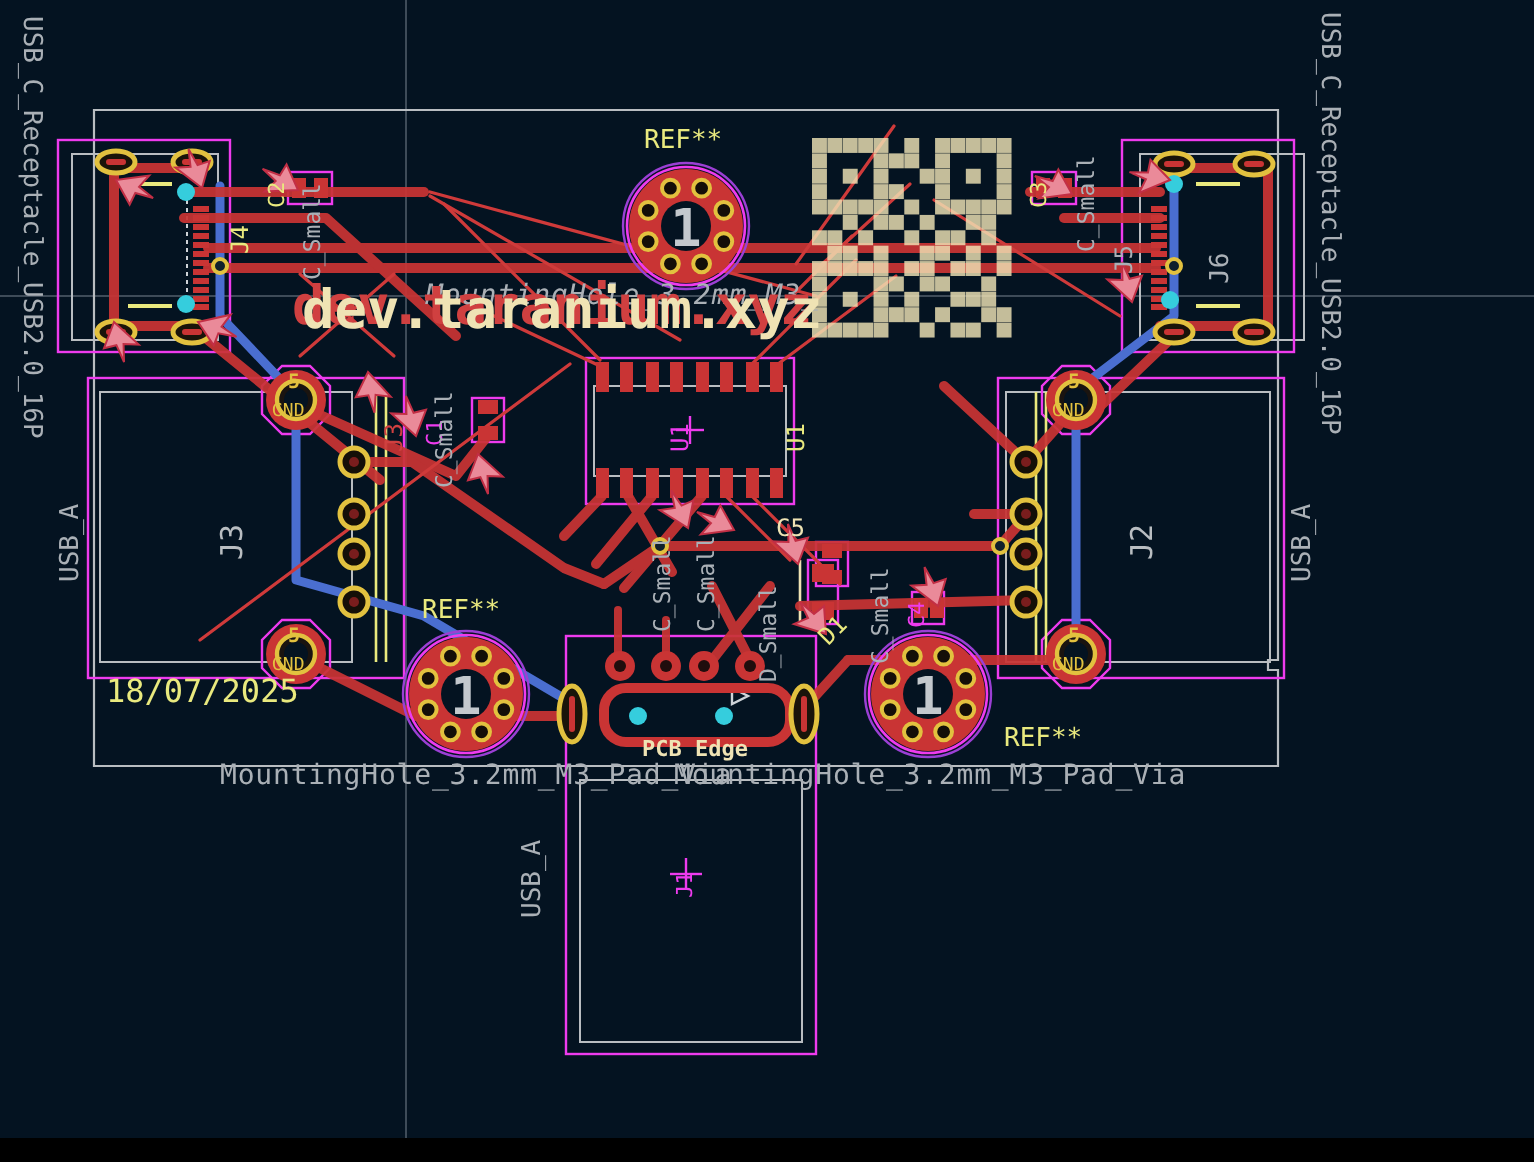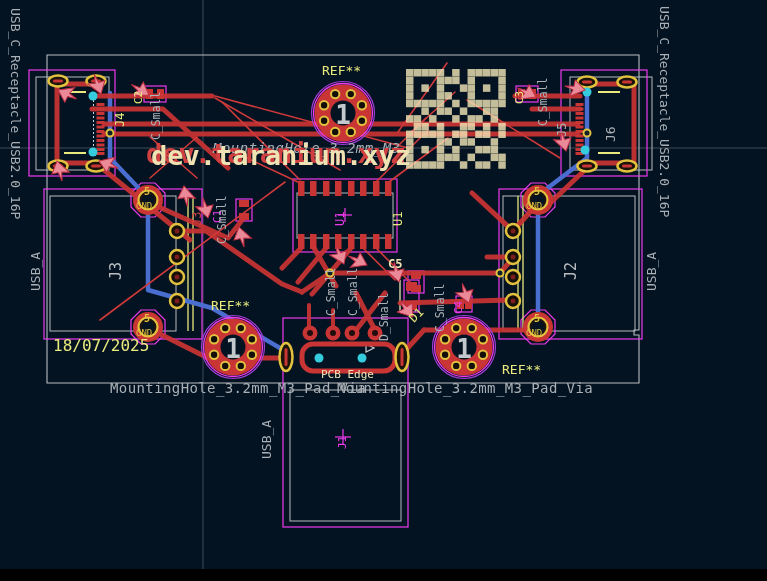--- a/index.html
+++ b/index.html
@@ -501,40 +501,40 @@
 
 <div class="holenum" style="left:323px;top:100px;">1</div>
 <div class="holenum" style="left:213px;top:334px;">1</div>
 <div class="holenum" style="left:444px;top:334px;">1</div>
 
 <div class="t yel" style="left:53px;top:337px;font-size:16px;">18/07/2025</div>
 
 <div class="t mount gray" style="left:110px;top:381px;">MountingHole_3.2mm_M3_Pad_Via</div>
 <div class="t mount gray" style="left:337px;top:381px;">MountingHole_3.2mm_M3_Pad_Via</div>
 
-<div class="t cream" style="left:321px;top:369px;font-size:11px;font-weight:normal;">PCB Edge</div>
+<div class="t cream" style="left:321px;top:369px;font-size:11px;font-weight:bold;">PCB Edge</div>
 
 <div class="t vup gray" style="left:29px;top:291px;font-size:13px;">USB_A</div>
 <div class="t vup gray" style="left:645px;top:291px;font-size:13px;">USB_A</div>
 <div class="t vup gray" style="left:260px;top:459px;font-size:13px;">USB_A</div>
 
 <div class="t vup fabg" style="left:108px;top:280px;font-size:15px;">J3</div>
 <div class="t vup fabg" style="left:563px;top:280px;font-size:15px;">J2</div>
 <div class="t vup mag" style="left:337px;top:449px;font-size:11px;">J1</div>
 <div class="t vup yel" style="left:114px;top:127px;font-size:12px;">J4</div>
 <div class="t vup gray" style="left:556px;top:137px;font-size:12px;">J5</div>
 <div class="t vup gray" style="left:604px;top:142px;font-size:13px;">J6</div>
 <div class="t vup redt" style="left:191px;top:226px;font-size:12px;">J3</div>
 <div class="t vup mag" style="left:334px;top:226px;font-size:12px;">U1</div>
 <div class="t vup yel" style="left:392px;top:226px;font-size:12px;">U1</div>
 <div class="t vup mag" style="left:212px;top:223px;font-size:11px;">C1</div>
 <div class="t vup yel" style="left:133px;top:104px;font-size:11px;">C2</div>
 <div class="t vup yel" style="left:514px;top:104px;font-size:11px;">C3</div>
 <div class="t vup mag" style="left:453px;top:314px;font-size:11px;">C4</div>
-<div class="t cream" style="left:388px;top:258px;font-size:12px;font-weight:bold;">C5</div>
+<div class="t cream" style="left:388px;top:258px;font-size:12px;">C5</div>
 <div class="t yel" style="left:407px;top:316px;font-size:12px;transform:rotate(-45deg);transform-origin:0 0;">D1</div>
 
 <div class="t vup gray" style="left:150px;top:140px;font-size:11.5px;">C_Small</div>
 <div class="t vup gray" style="left:537px;top:126px;font-size:11.5px;">C_Small</div>
 <div class="t vup gray" style="left:216px;top:244px;font-size:11.5px;">C_Small</div>
 <div class="t vup gray" style="left:325px;top:316px;font-size:11.5px;">C_Small</div>
 <div class="t vup gray" style="left:347px;top:316px;font-size:11.5px;">C_Small</div>
 <div class="t vup gray" style="left:434px;top:332px;font-size:11.5px;">C_Small</div>
 <div class="t vup gray" style="left:378px;top:341px;font-size:11.5px;">D_Small</div>
 

